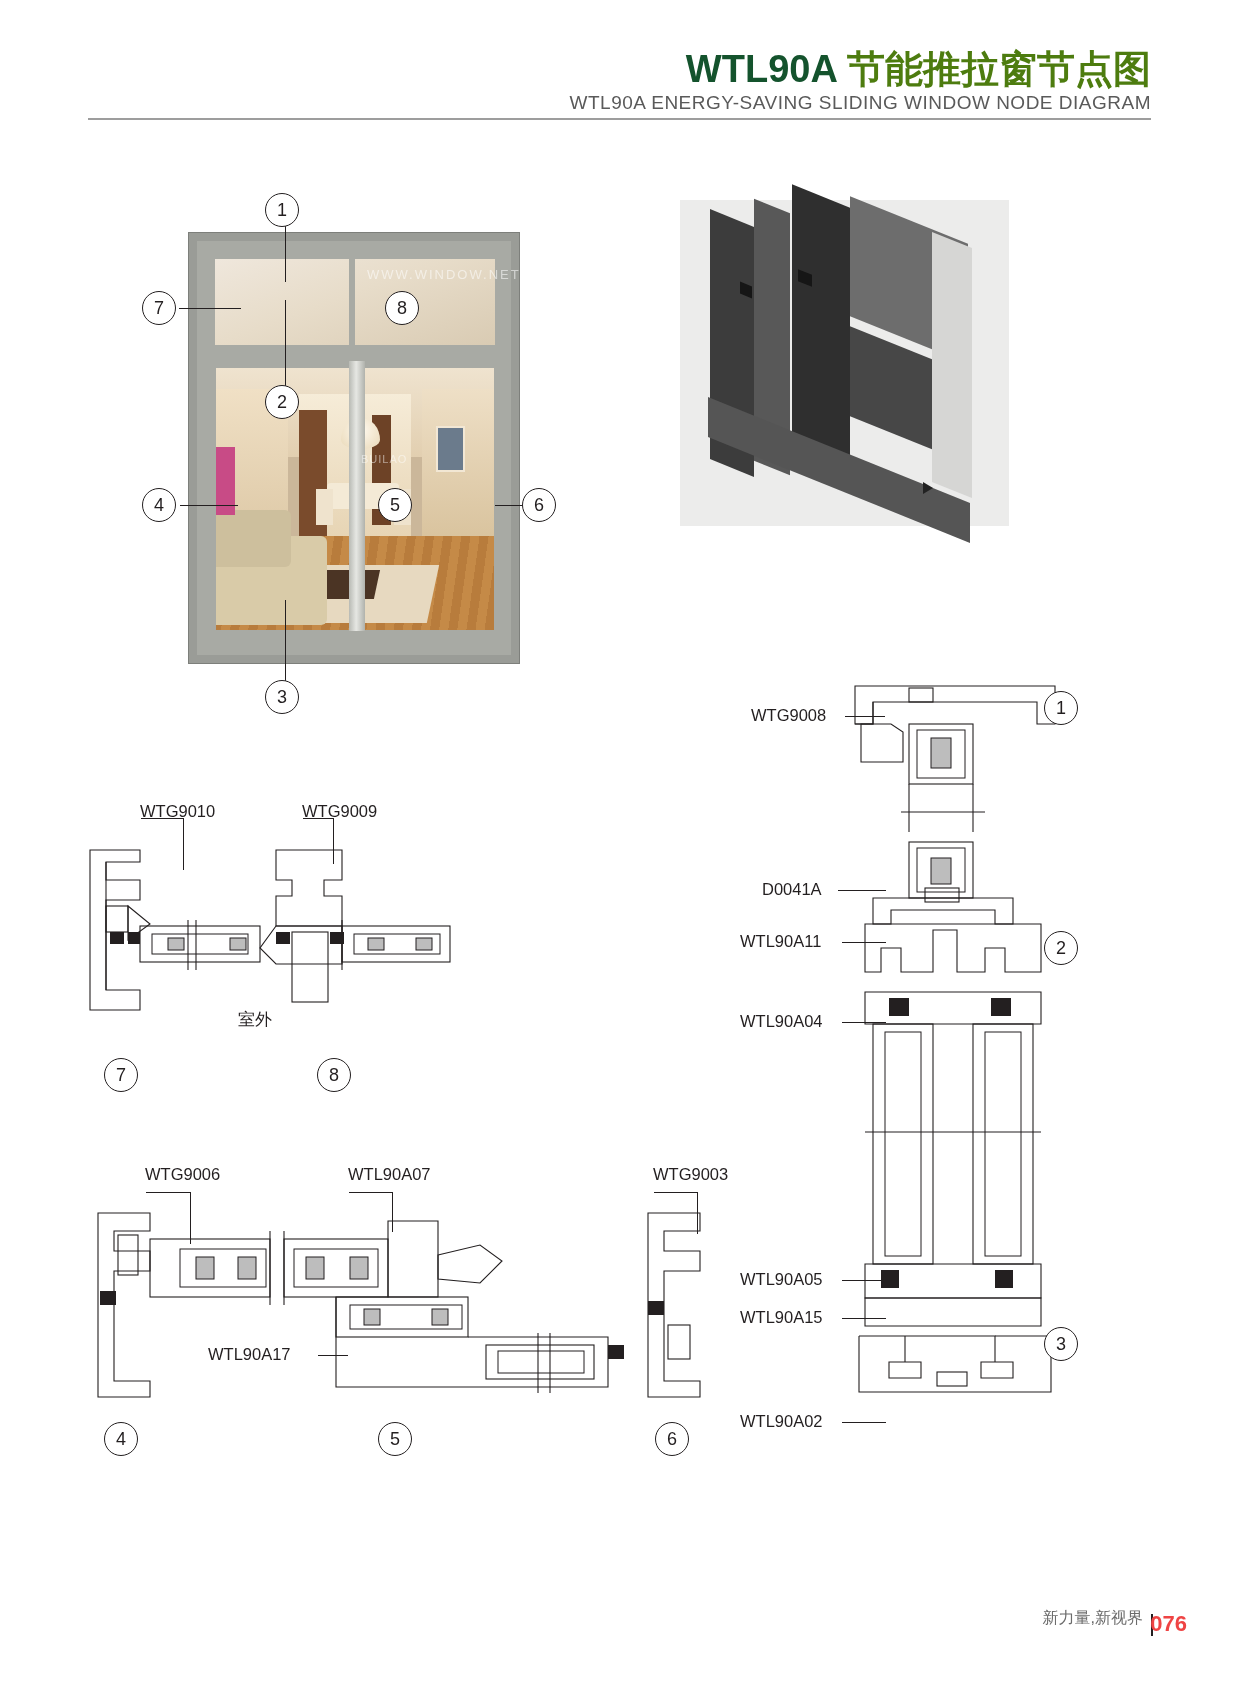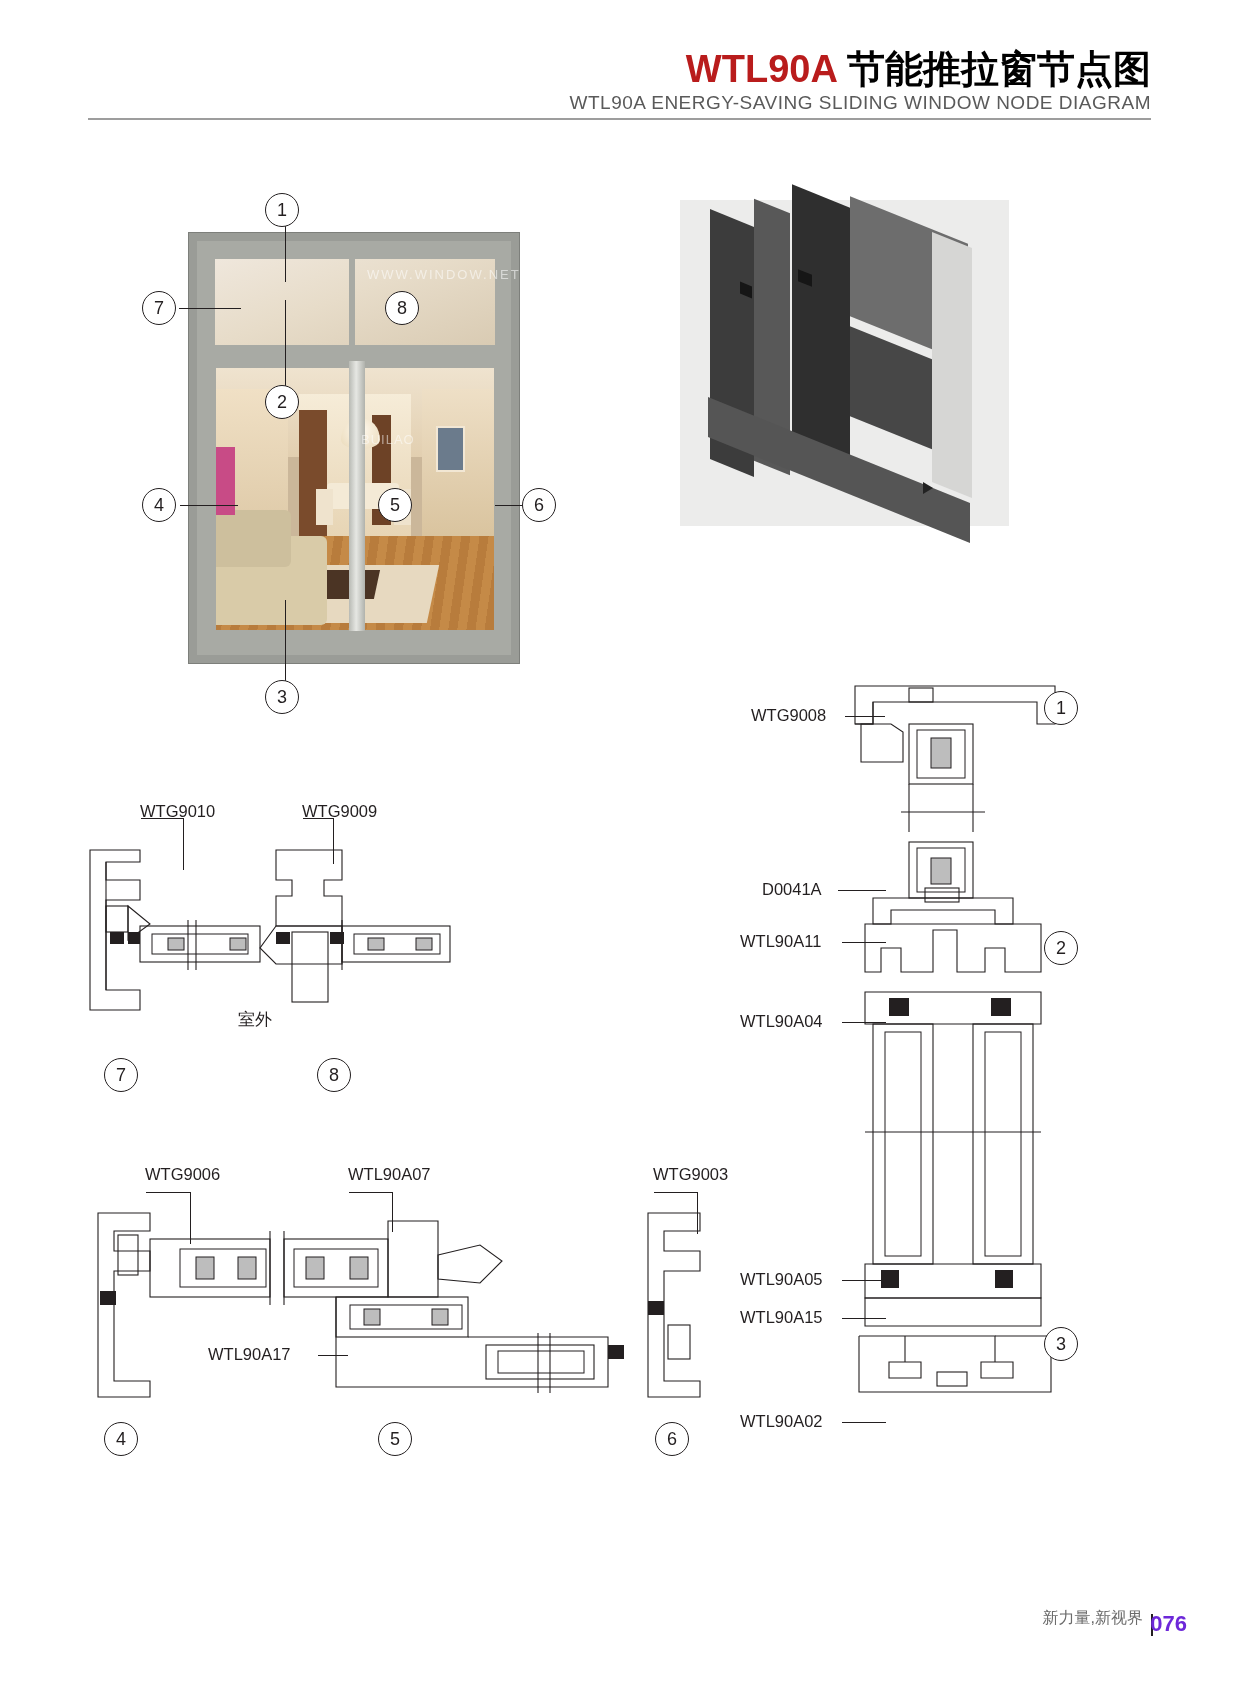--- a/index.html
+++ b/index.html
@@ -6,22 +6,22 @@
   body{
     width:1239px;height:1681px;background:#ffffff;
     font-family:"Liberation Sans", sans-serif;
     color:#231f20;position:relative;overflow:hidden;
   }
   .page{position:absolute;inset:0;}
 
   
   .header{position:absolute;left:0;top:0;width:1239px;height:120px;}
   .title-cn{position:absolute;right:88px;top:44px;font-size:38px;font-weight:bold;letter-spacing:0px;white-space:nowrap;}
-  .title-cn .code{color:#b91c1c;}
-  .title-cn .cn{color:#000000;}
+  .title-cn .code{color:#14532d;}
+  .title-cn .cn{color:#4d7c0f;}
   .title-en{position:absolute;right:88px;top:92px;font-size:19px;color:#5a5a5a;letter-spacing:.5px;white-space:nowrap;}
   .header-rule{position:absolute;left:88px;top:118px;width:1063px;height:2px;background:#9d9d9d;}
 
   
   .bubble{
     position:absolute;width:34px;height:34px;border-radius:50%;
     border:1.6px solid #231f20;background:#fff;
     display:flex;align-items:center;justify-content:center;
     font-size:18px;color:#231f20;box-sizing:border-box;
   }
@@ -68,21 +68,21 @@
     background:repeating-linear-gradient(98deg,#c58a47 0 9px,#b87c3c 9px 18px);}
   .room .rug{position:absolute;left:20%;bottom:3%;width:58%;height:22%;background:#e7d9c0;transform:skewX(-12deg);}
   .room .coffee{position:absolute;left:26%;bottom:12%;width:32%;height:11%;background:#4b3424;transform:skewX(-12deg);}
   .room .sofa{position:absolute;left:-2%;bottom:2%;width:42%;height:34%;background:#d9cba8;border-radius:6px;}
   .room .sofa2{position:absolute;left:-3%;bottom:24%;width:30%;height:22%;background:#cdbf9d;border-radius:6px;}
   .room .accent{position:absolute;left:0;top:30%;width:7%;height:26%;background:#c84b86;}
   .photo .sash-mull{position:absolute;left:160px;top:128px;width:16px;height:276px;
     background:linear-gradient(90deg,#b8bab4,#e6e7e3 45%,#b0b2ac);}
   .photo .sill{position:absolute;left:20px;bottom:20px;width:292px;height:12px;background:#a8aaa4;}
   .photo .wmark{position:absolute;left:178px;top:34px;font-size:13px;color:rgba(255,255,255,.55);letter-spacing:2px;}
-  .photo .wmark2{position:absolute;left:172px;top:199px;font-size:13px;color:rgba(255,255,255,.5);letter-spacing:1px;}
+  .photo .wmark2{position:absolute;left:172px;top:220px;font-size:11px;color:rgba(255,255,255,.5);letter-spacing:1px;}
 
   
   .render3d{position:absolute;left:680px;top:200px;width:329px;height:326px;background:#ececeb;}
   .r-body{position:absolute;inset:0;}
   .r-p1{position:absolute;left:30px;top:18px;width:44px;height:250px;background:#3c3c3c;transform:skewY(22deg);}
   .r-p2{position:absolute;left:74px;top:6px;width:36px;height:262px;background:#585858;transform:skewY(22deg);}
   .r-p3{position:absolute;left:112px;top:-4px;width:58px;height:270px;background:#2f2f2f;transform:skewY(22deg);}
   .r-p4{position:absolute;left:170px;top:20px;width:118px;height:120px;background:#6d6d6d;transform:skewY(22deg);}
   .r-p5{position:absolute;left:170px;top:150px;width:118px;height:90px;background:#474747;transform:skewY(22deg);}
   .r-base{position:absolute;left:28px;top:250px;width:262px;height:40px;background:#555;transform:skewY(22deg);}
@@ -96,21 +96,21 @@
   svg{display:block;}
   .dwg{position:absolute;}
   .dwg path,.dwg line,.dwg rect,.dwg polyline,.dwg polygon{
     fill:none;stroke:#231f20;stroke-width:1.1;
   }
   .dwg .fillbk{fill:#231f20;stroke:none;}
   .dwg .fillgy{fill:#bdbdbd;stroke:#231f20;stroke-width:1;}
   .dwg .glass{fill:#ffffff;stroke:#231f20;stroke-width:1;}
 
   .footer-cn{position:absolute;right:96px;bottom:52px;font-size:16px;color:#6b6b6b;}
-  .footer-no{position:absolute;right:52px;bottom:44px;font-size:22px;font-weight:bold;color:#6d28d9;}
+  .footer-no{position:absolute;right:52px;bottom:44px;font-size:22px;font-weight:bold;color:#ef4444;}
   .footer-bar{position:absolute;right:86px;bottom:45px;width:2px;height:22px;background:#231f20;}
 </style>
 </head>
 <body>
 
 <div class="page">
 
   <div class="header">
     <div class="title-cn">
       <span class="code">WTL90A</span>

